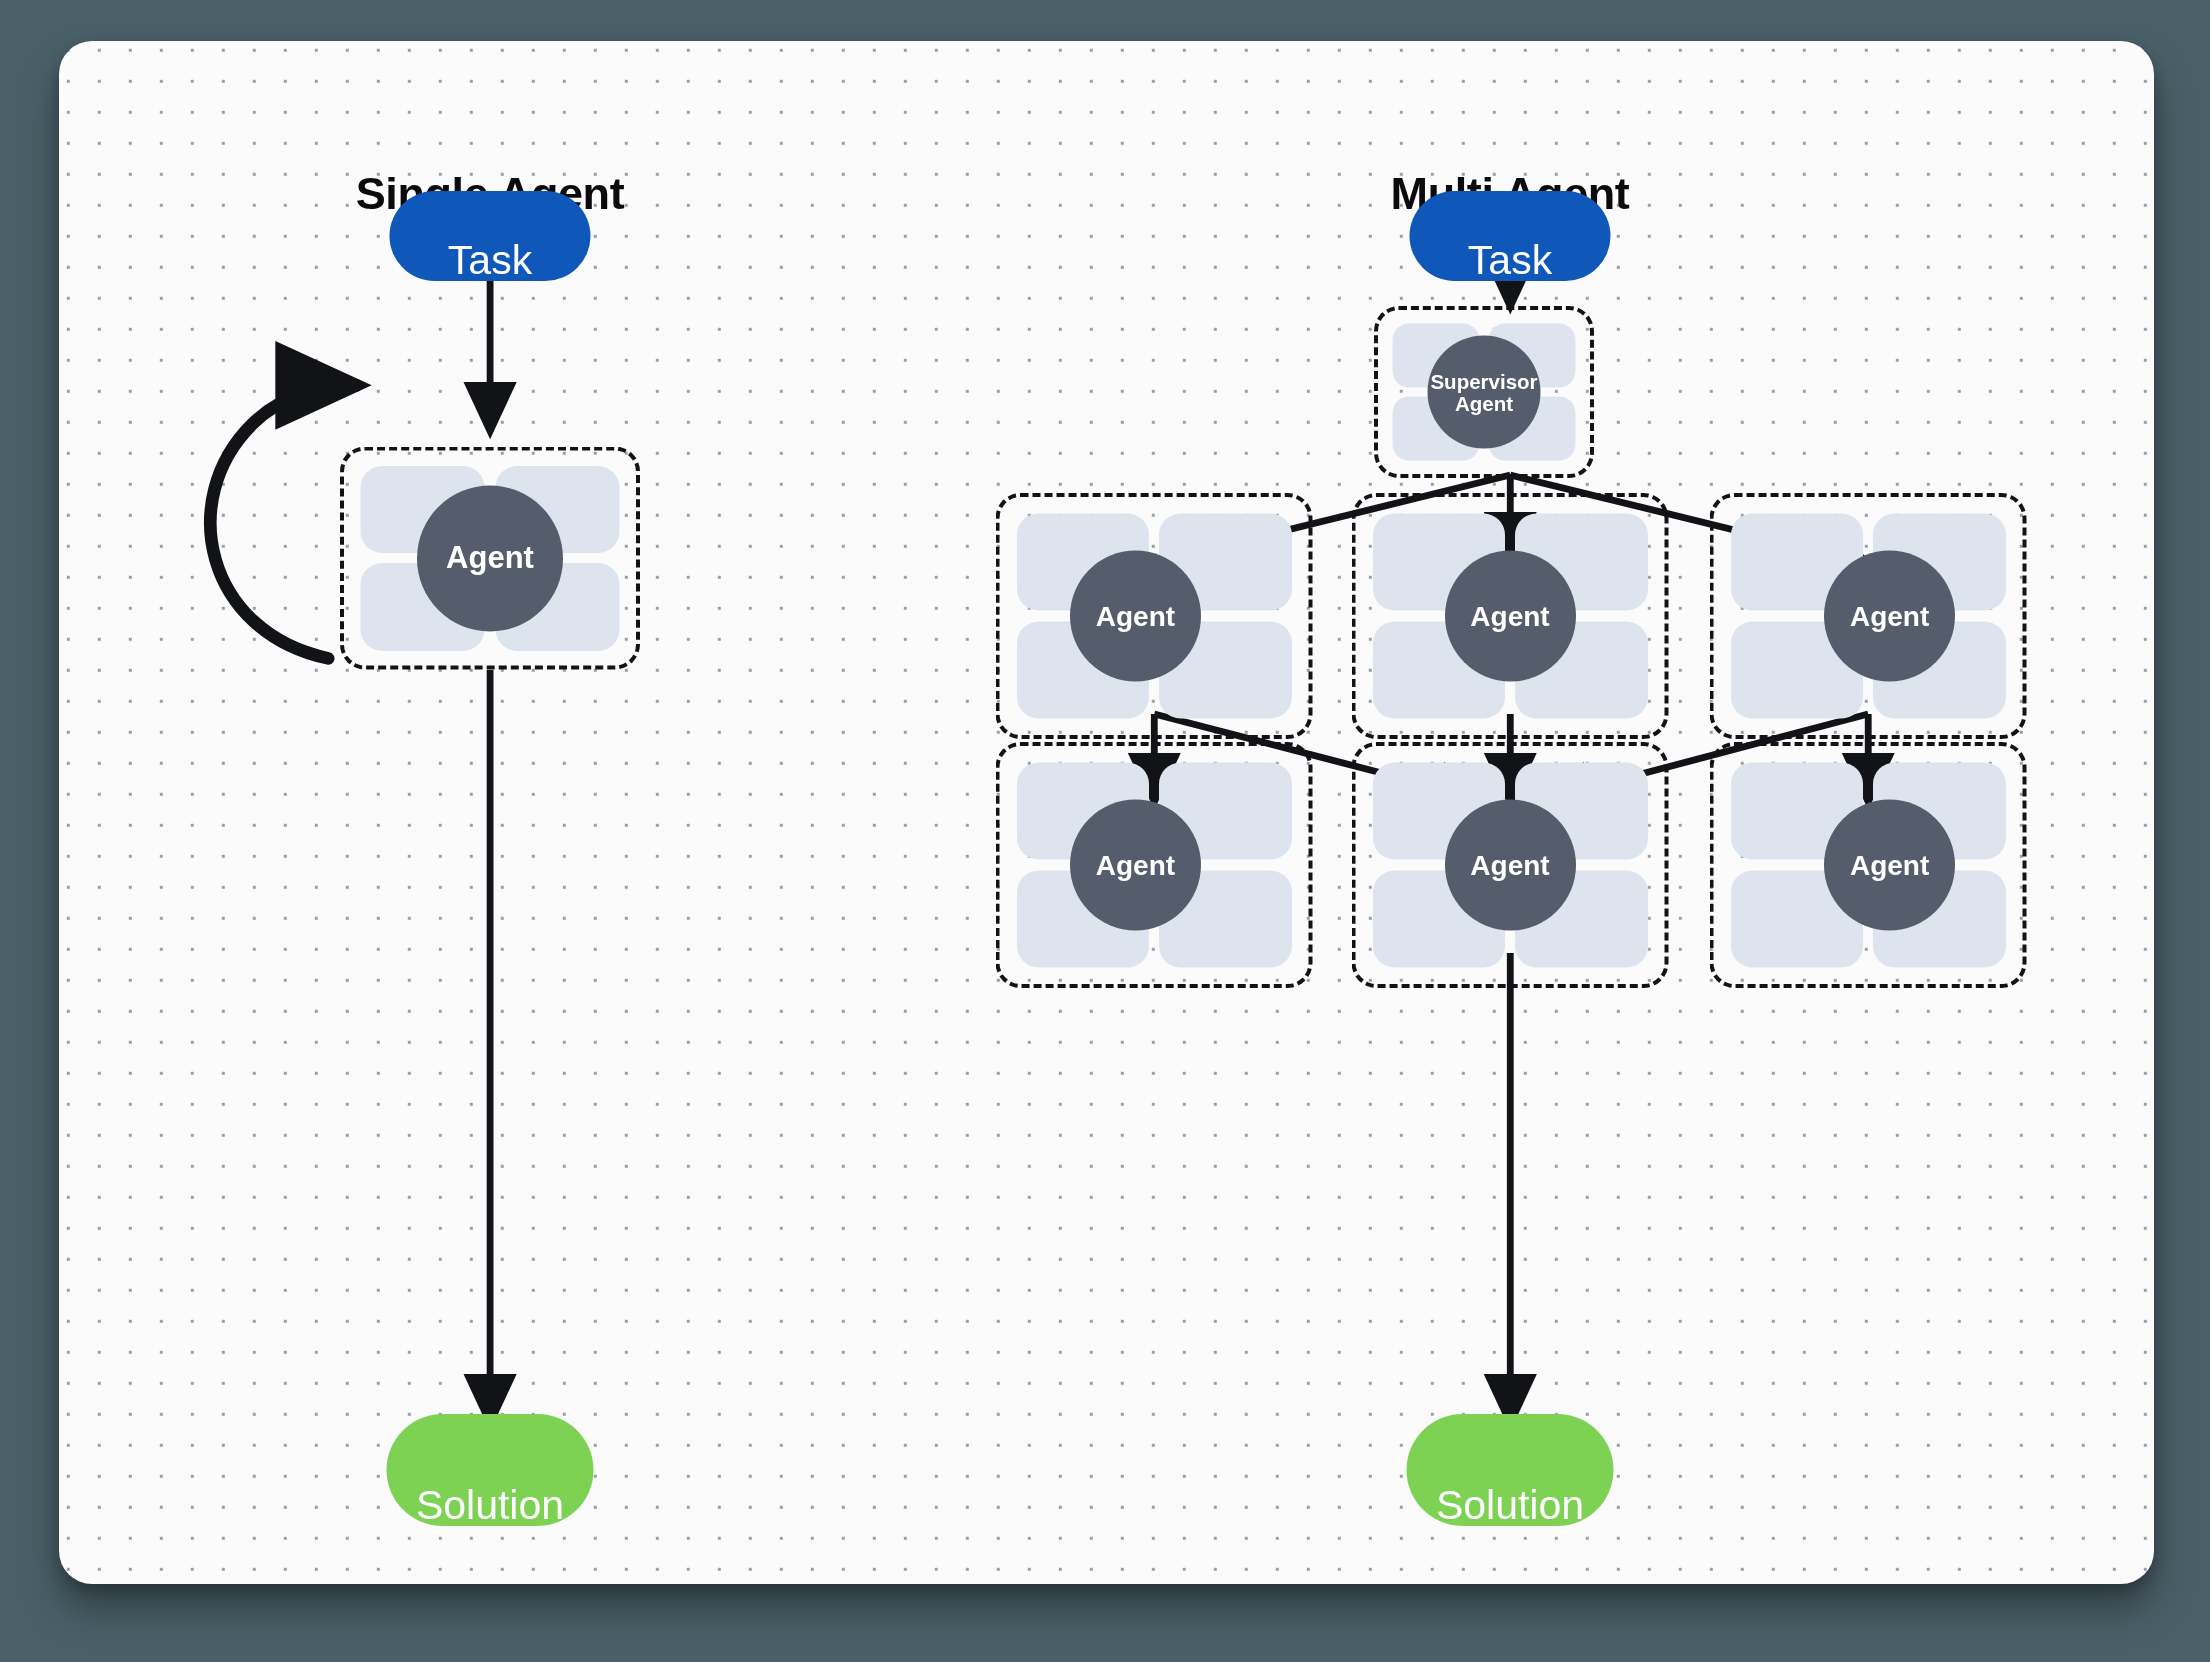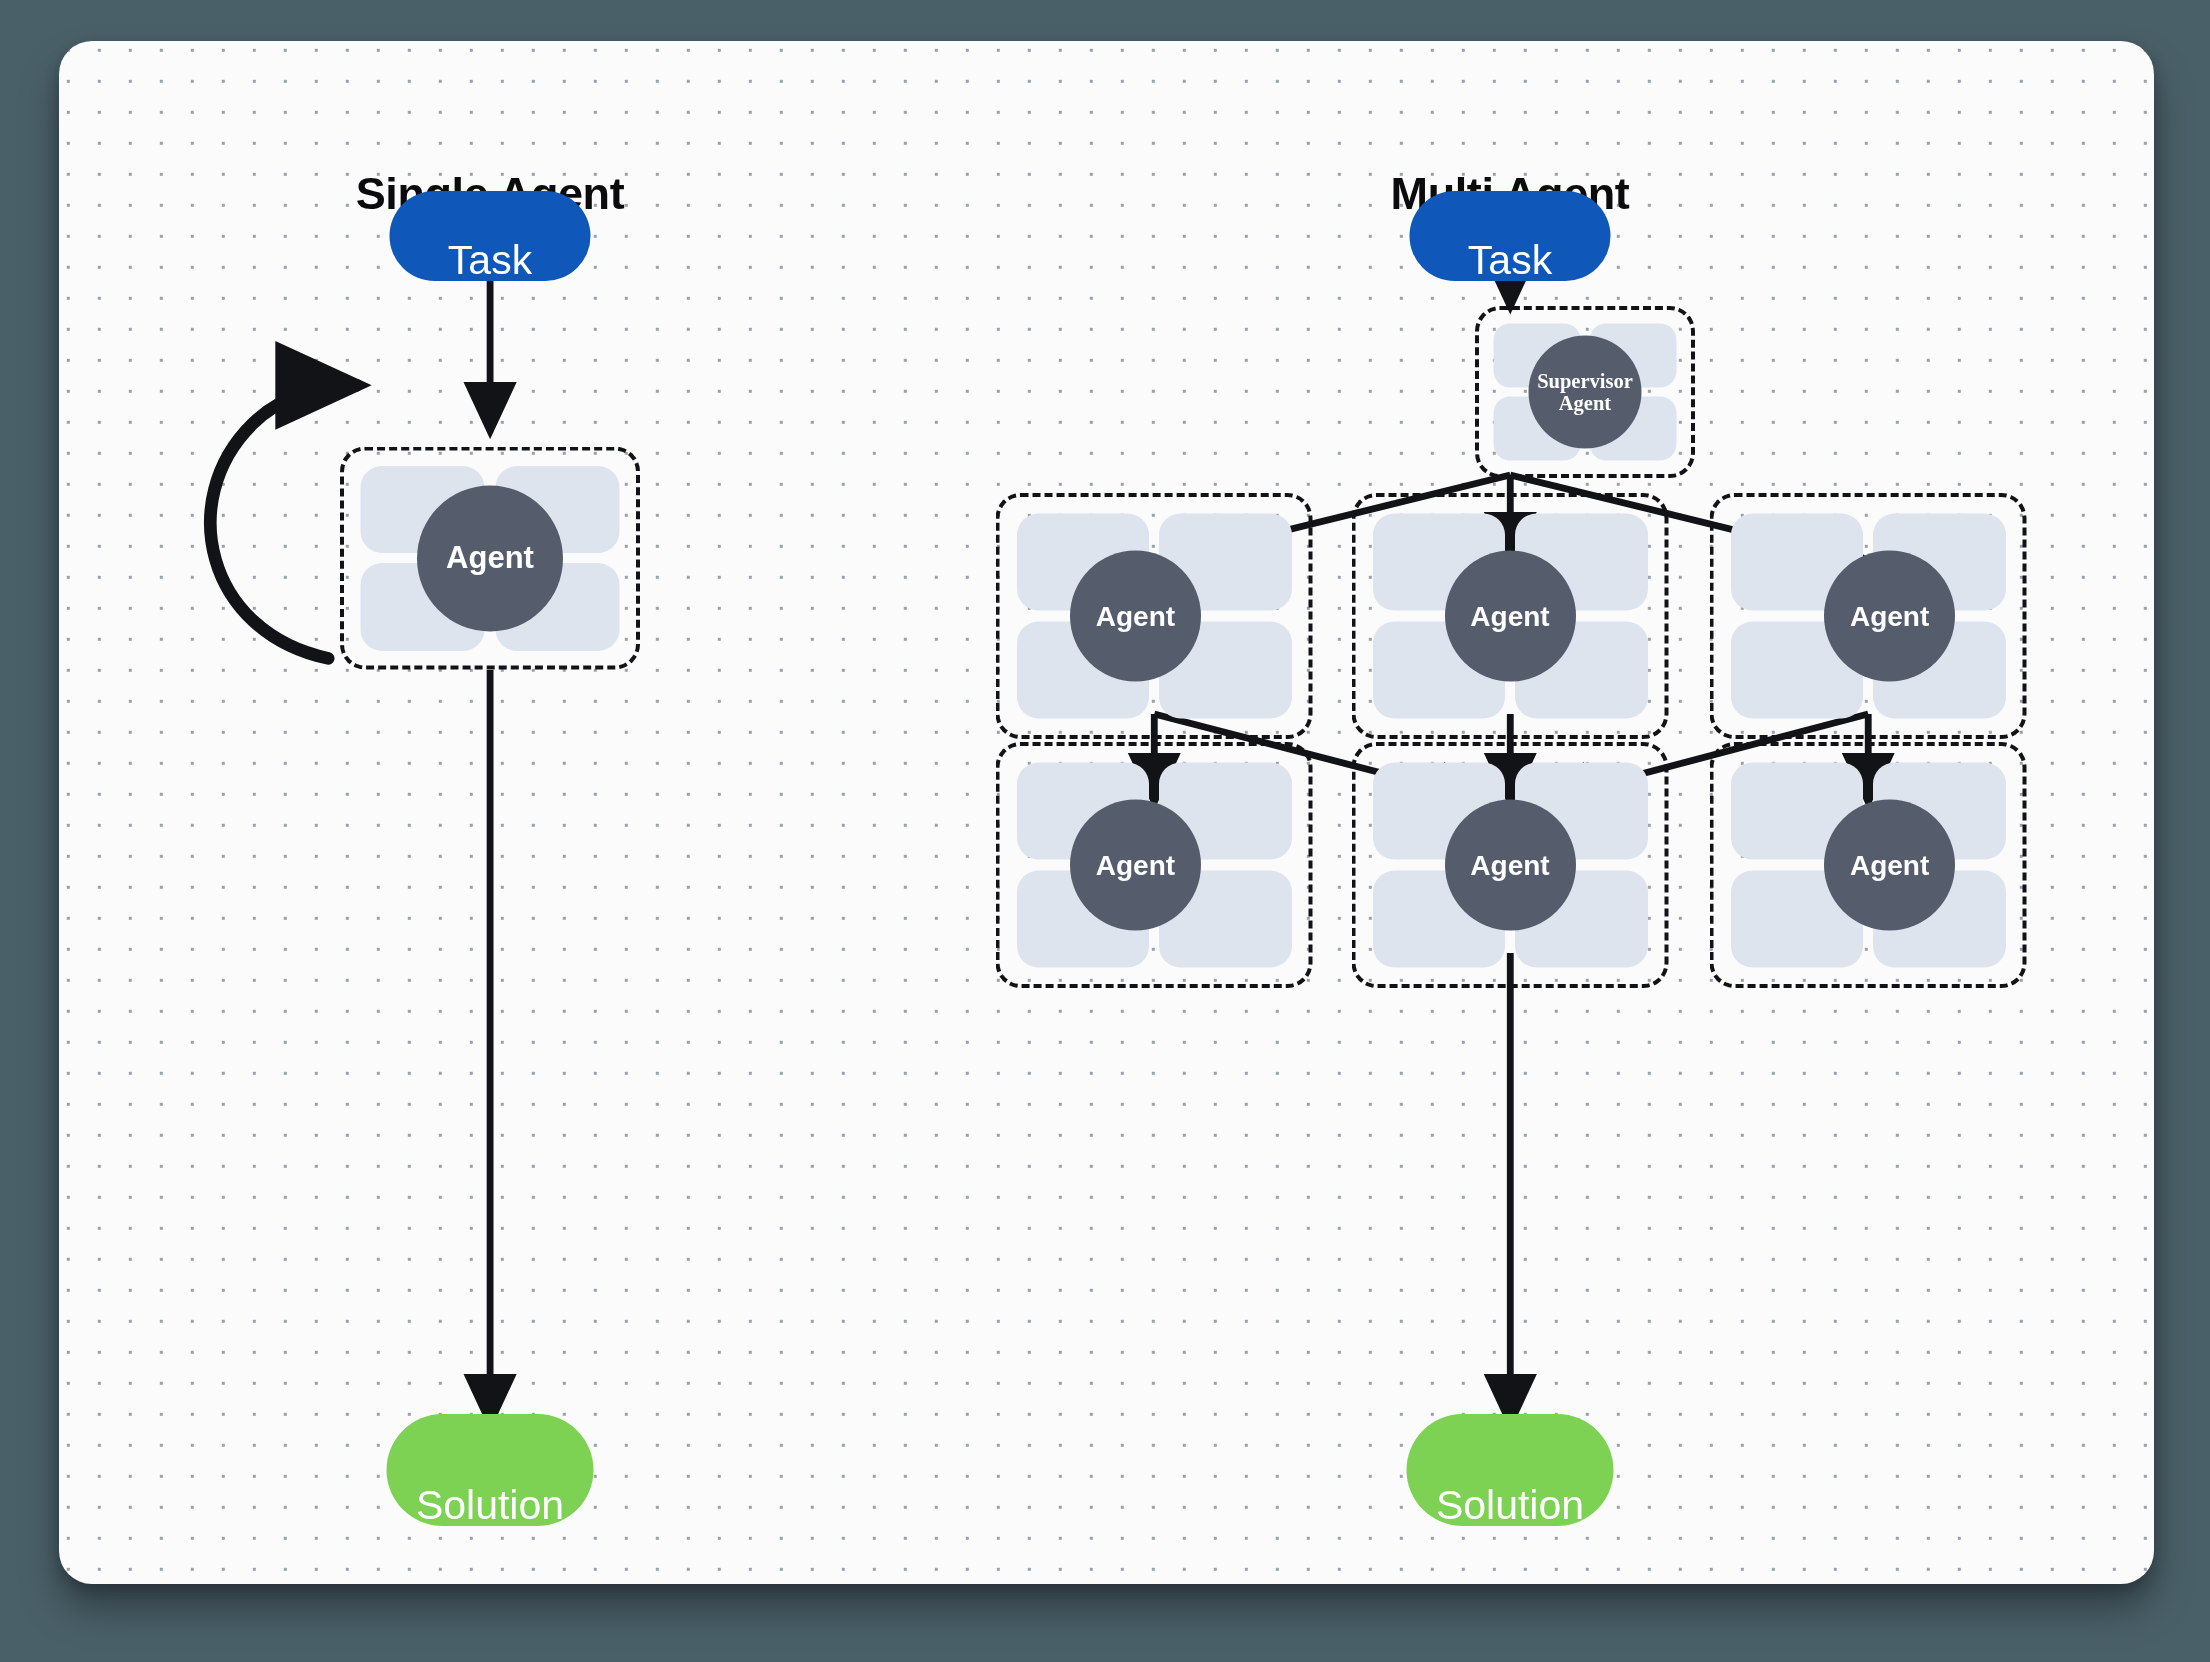--- a/index.html
+++ b/index.html
@@ -188,21 +188,21 @@
     <div class="pill pill-solution" style="left:431px; top:1429px;">
       <span>Solution</span>
     </div>
 
     <div class="col-title" style="left:1451px; top:130px;">Multi Agent</div>
 
     <div class="pill pill-task" style="left:1451px; top:195px;">
       <span>Task</span>
     </div>
 
-    <div class="agent-box" style="left:1526px; top:351px; width:220px; height:172px;font-family:Liberation Serif, serif;">
+    <div class="agent-box" style="left:1425px; top:351px; width:220px; height:172px;">
       <div class="tile-grid" style="width:183px; height:137px; gap:8.8px;">
         <div class="tile" style="border-radius:16.6px;"></div>
         <div class="tile" style="border-radius:16.6px;"></div>
         <div class="tile" style="border-radius:16.6px;"></div>
         <div class="tile" style="border-radius:16.6px;"></div>
       </div>
       <div class="agent-circle" style="left:50%; width:113px; height:113px; font-size:20.5px; flex-direction:column;">
         <span class="agent-label">Supervisor</span>
         <span class="agent-label">Agent</span>
       </div>

